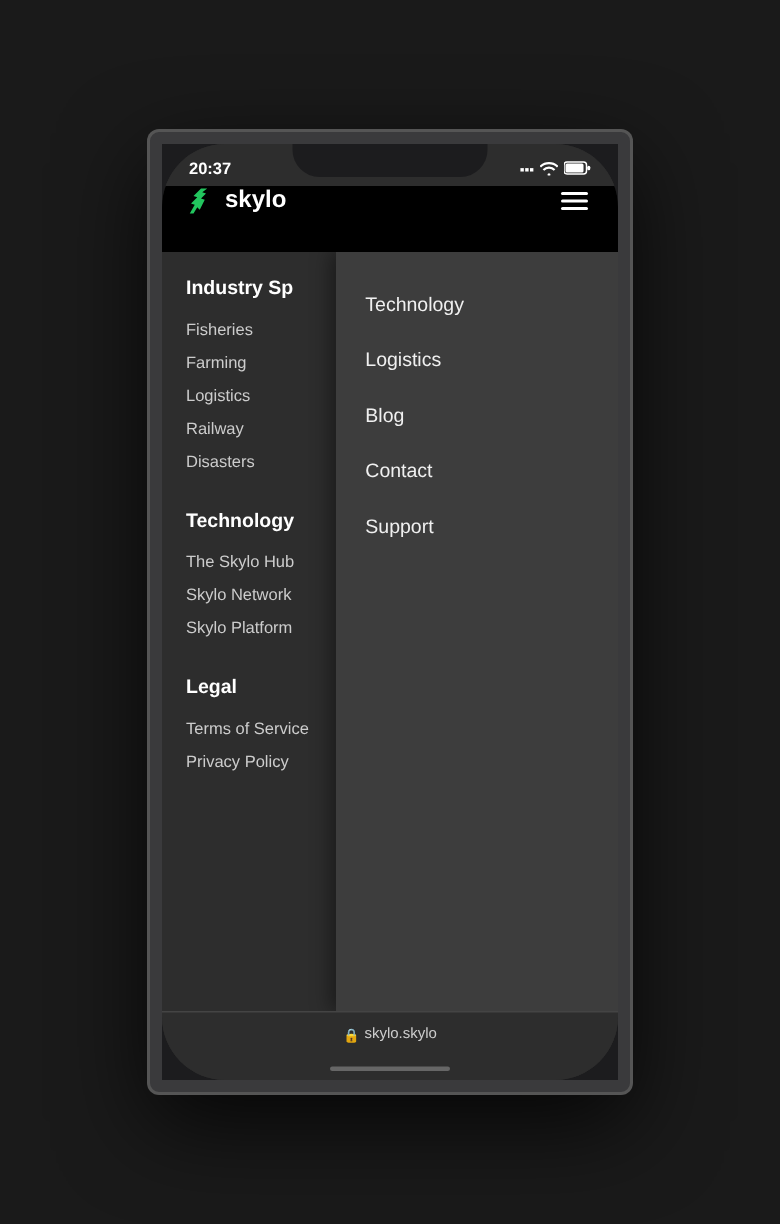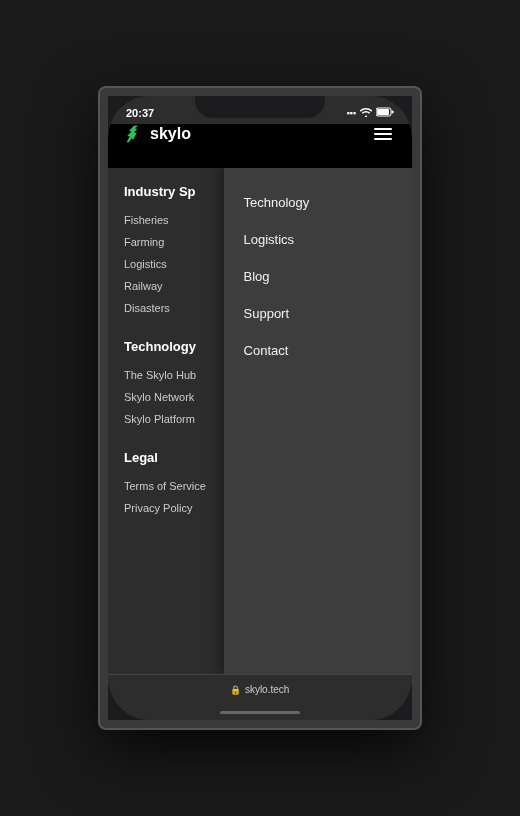--- a/index.html
+++ b/index.html
@@ -328,29 +328,29 @@
           <a class="nav-item">Terms of Service</a>
           <a class="nav-item">Privacy Policy</a>
         </div>
 
       </div>
 
       <div class="dropdown-overlay">
         <a class="dropdown-item">Technology</a>
         <a class="dropdown-item">Logistics</a>
         <a class="dropdown-item">Blog</a>
+        <a class="dropdown-item">Contact</a>
         <a class="dropdown-item">Support</a>
-        <a class="dropdown-item">Contact</a>
       </div>
 
     </div>
 
     <div class="url-bar">
       <span class="lock-icon">🔒</span>
-      <span class="url-text">skylo.tech</span>
+      <span class="url-text">skylo.skylo</span>
     </div>
 
     <div class="home-indicator">
       <div class="home-bar"></div>
     </div>
 
   </div>
 </div>
 
 </body></html>

